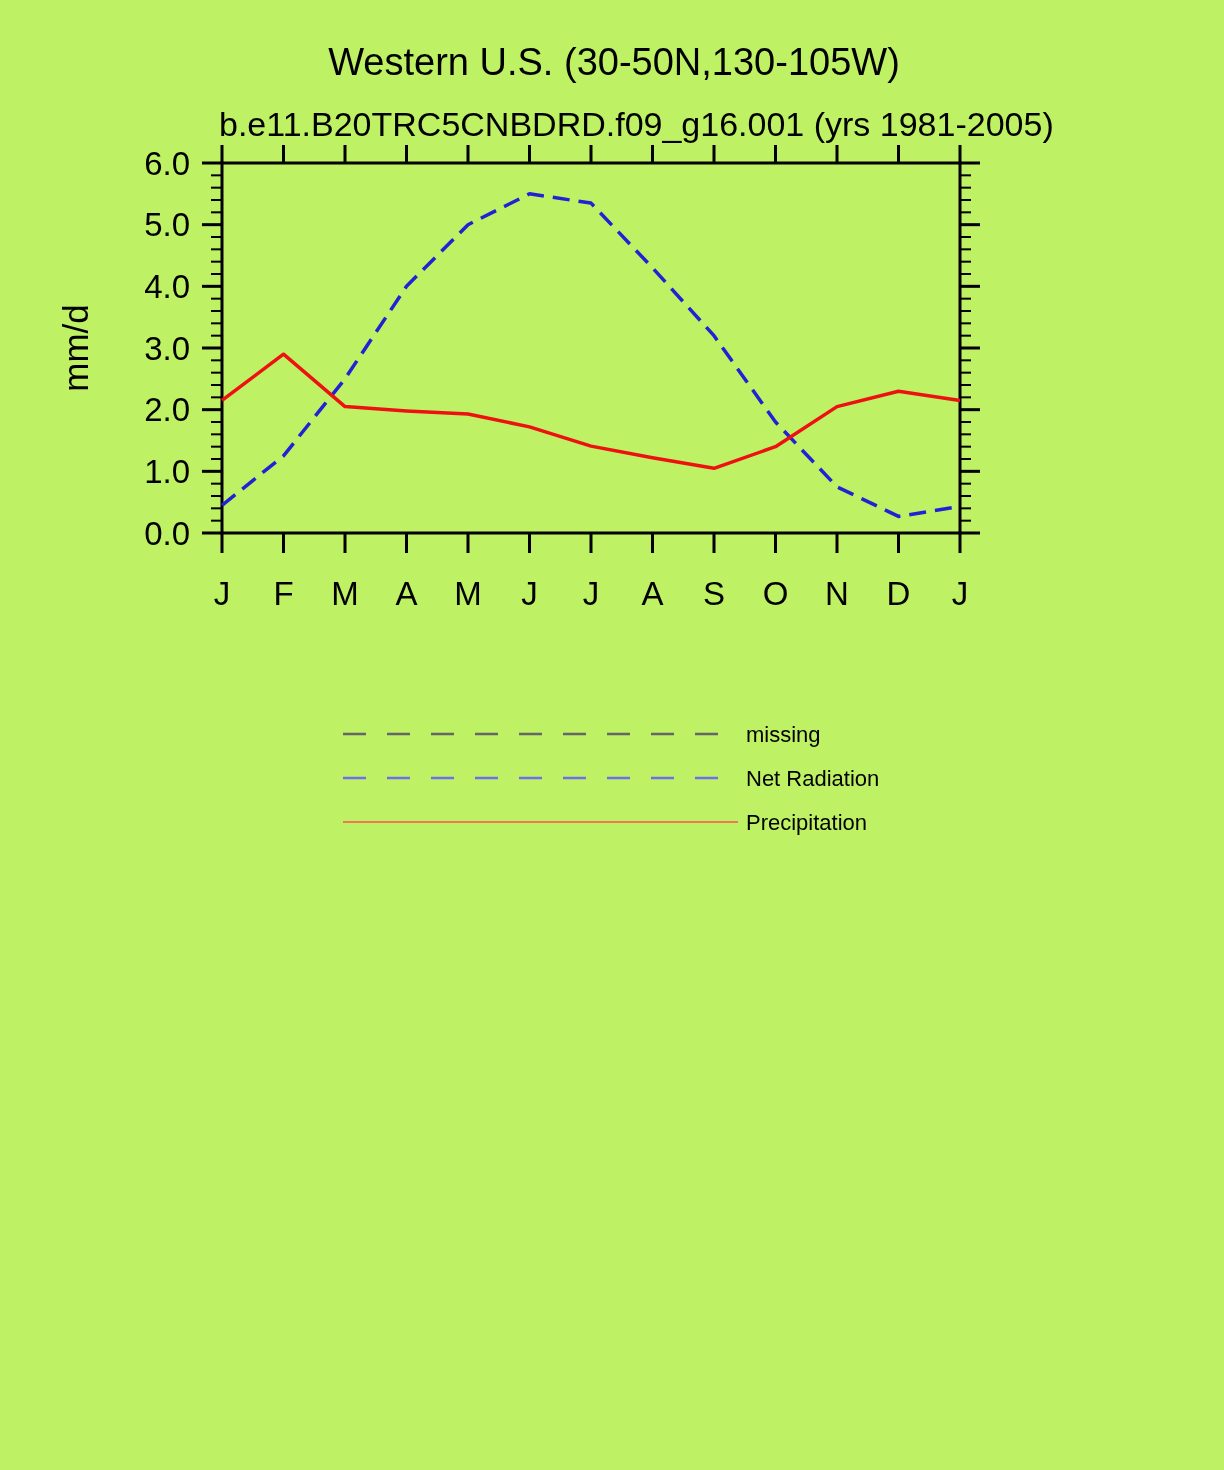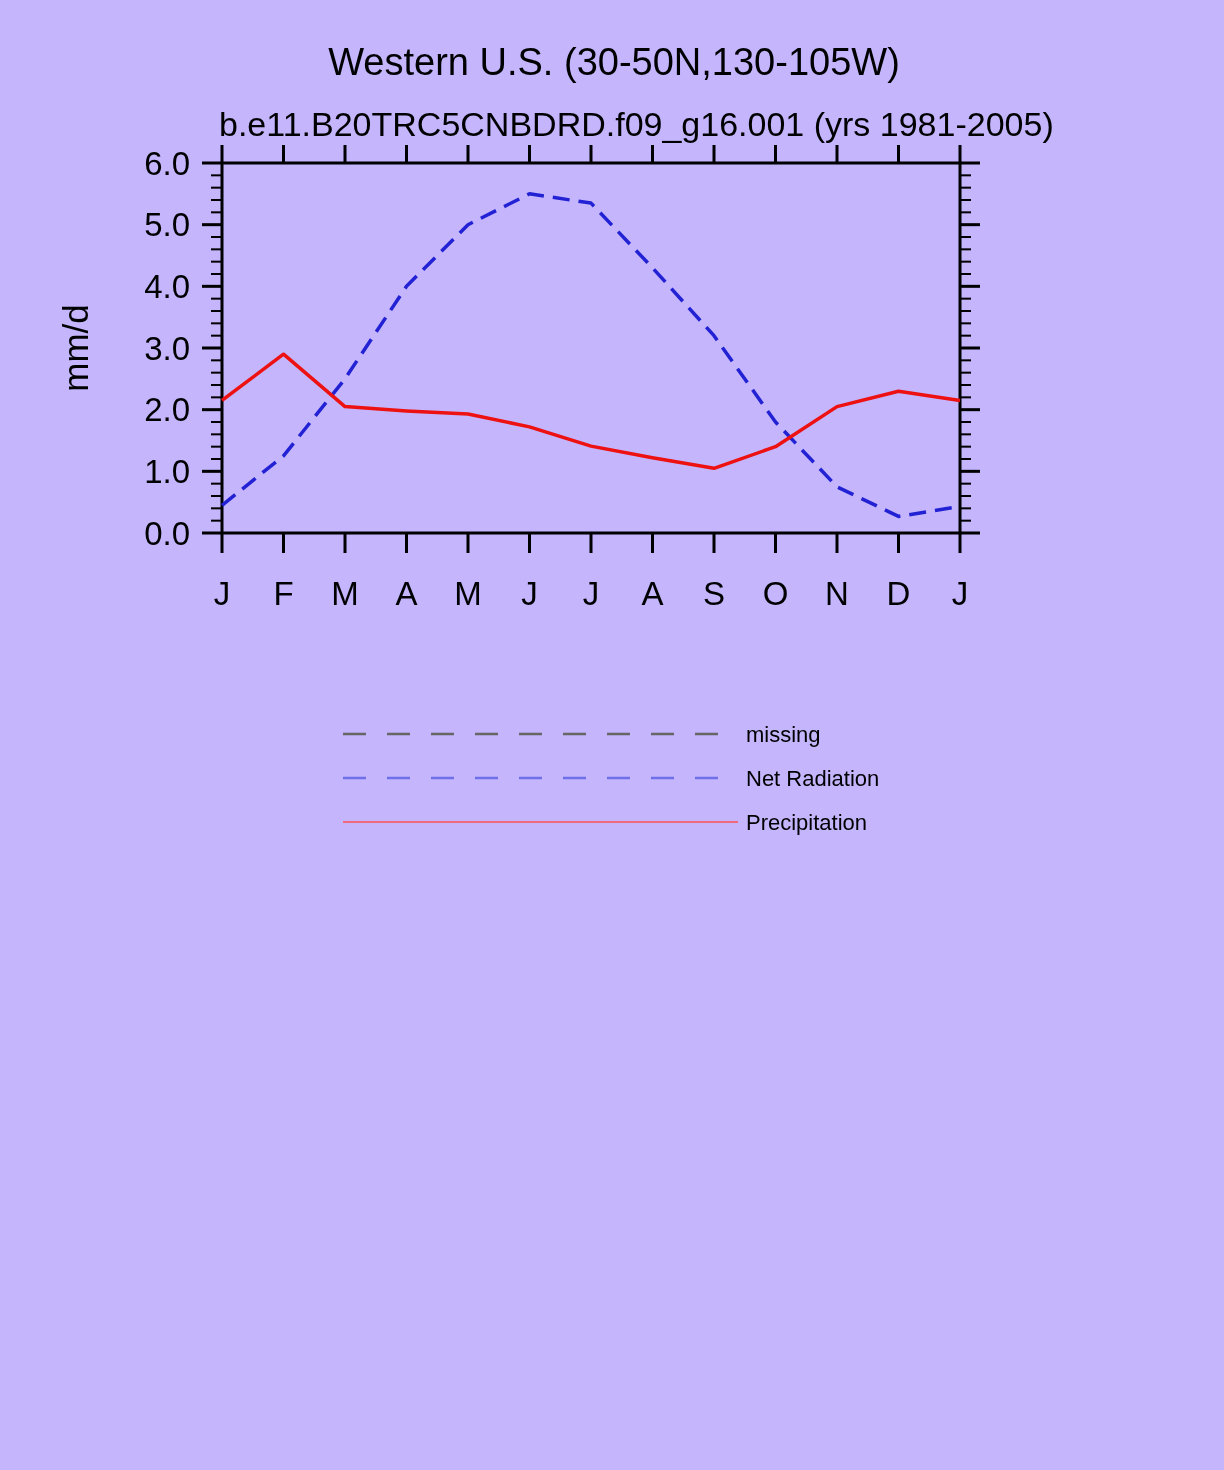--- a/index.html
+++ b/index.html
@@ -11,21 +11,21 @@
     width: 1224px;
     height: 1470px;
     position: relative;
     font-family: "Liberation Sans", sans-serif;
   }
   .page {
     position: absolute;
     left: 0; top: 0;
     width: 1224px;
     height: 1470px;
-    background: #c4b5fd;
+    background: #bef264;
   }
   svg text {
     font-family: "Liberation Sans", sans-serif;
     fill: #000000;
   }
   .title    { font-size: 38px; }
   .subtitle { font-size: 34px; }
   .ylabel   { font-size: 35px; }
 </style>
 </head>

